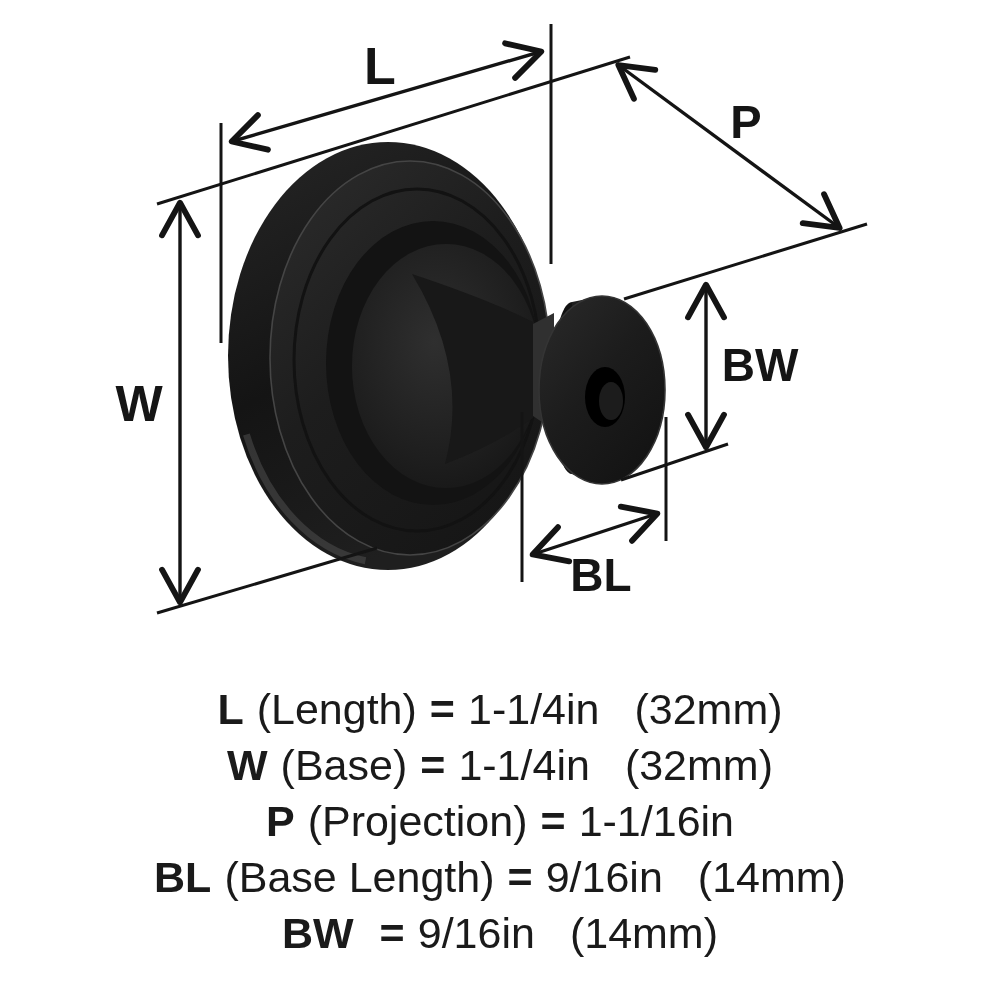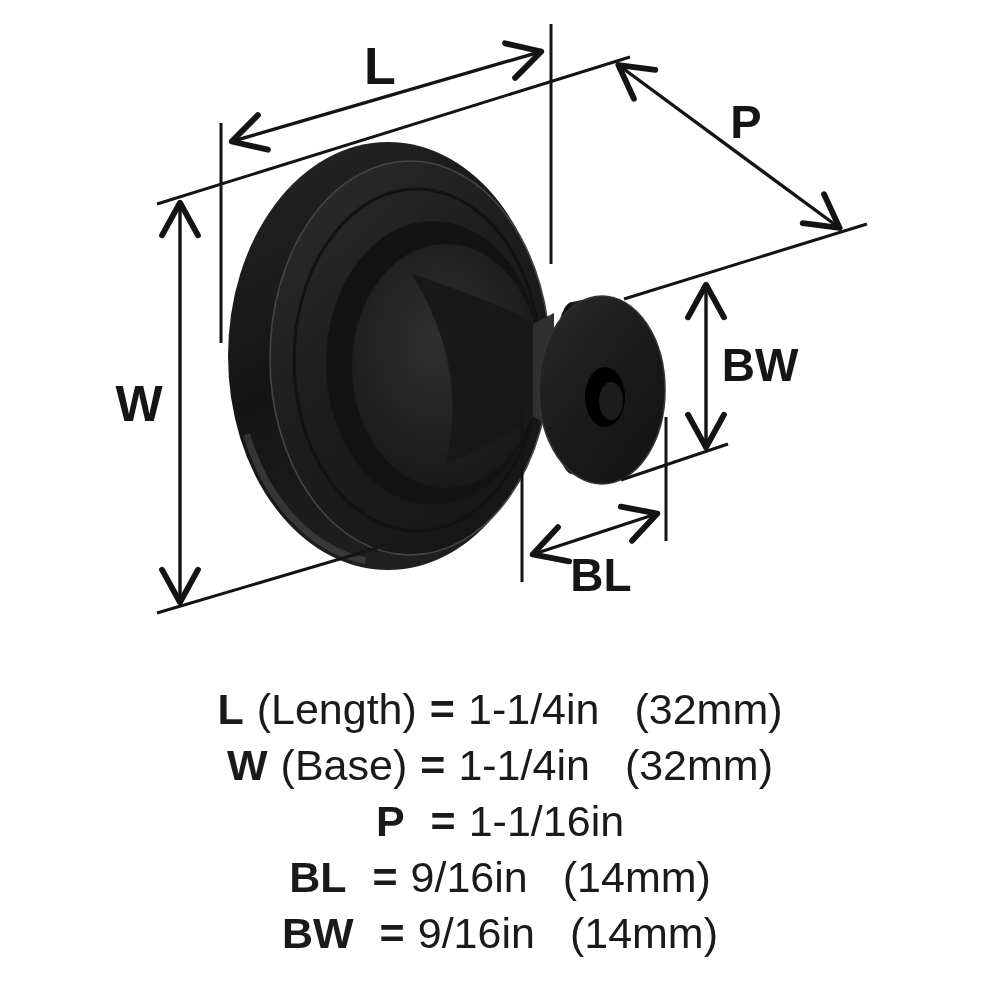--- a/index.html
+++ b/index.html
@@ -137,26 +137,28 @@
     <div class="spec-row">
       <span class="spec-abbr">W</span>
       <span class="spec-name">(Base)</span>
       <span class="spec-eq">=</span>
       <span class="spec-value">1-1/4in</span>
       <span class="spec-metric">(32mm)</span>
     </div>
 
     <div class="spec-row">
       <span class="spec-abbr">P</span>
+      <span class="spec-name">(Projection)</span>
       <span class="spec-eq">=</span>
       <span class="spec-value">1-1/16in</span>
     </div>
 
     <div class="spec-row">
       <span class="spec-abbr">BL</span>
+      <span class="spec-name">(Base Length)</span>
       <span class="spec-eq">=</span>
       <span class="spec-value">9/16in</span>
       <span class="spec-metric">(14mm)</span>
     </div>
 
     <div class="spec-row">
       <span class="spec-abbr">BW</span>
       <span class="spec-eq">=</span>
       <span class="spec-value">9/16in</span>
       <span class="spec-metric">(14mm)</span>

